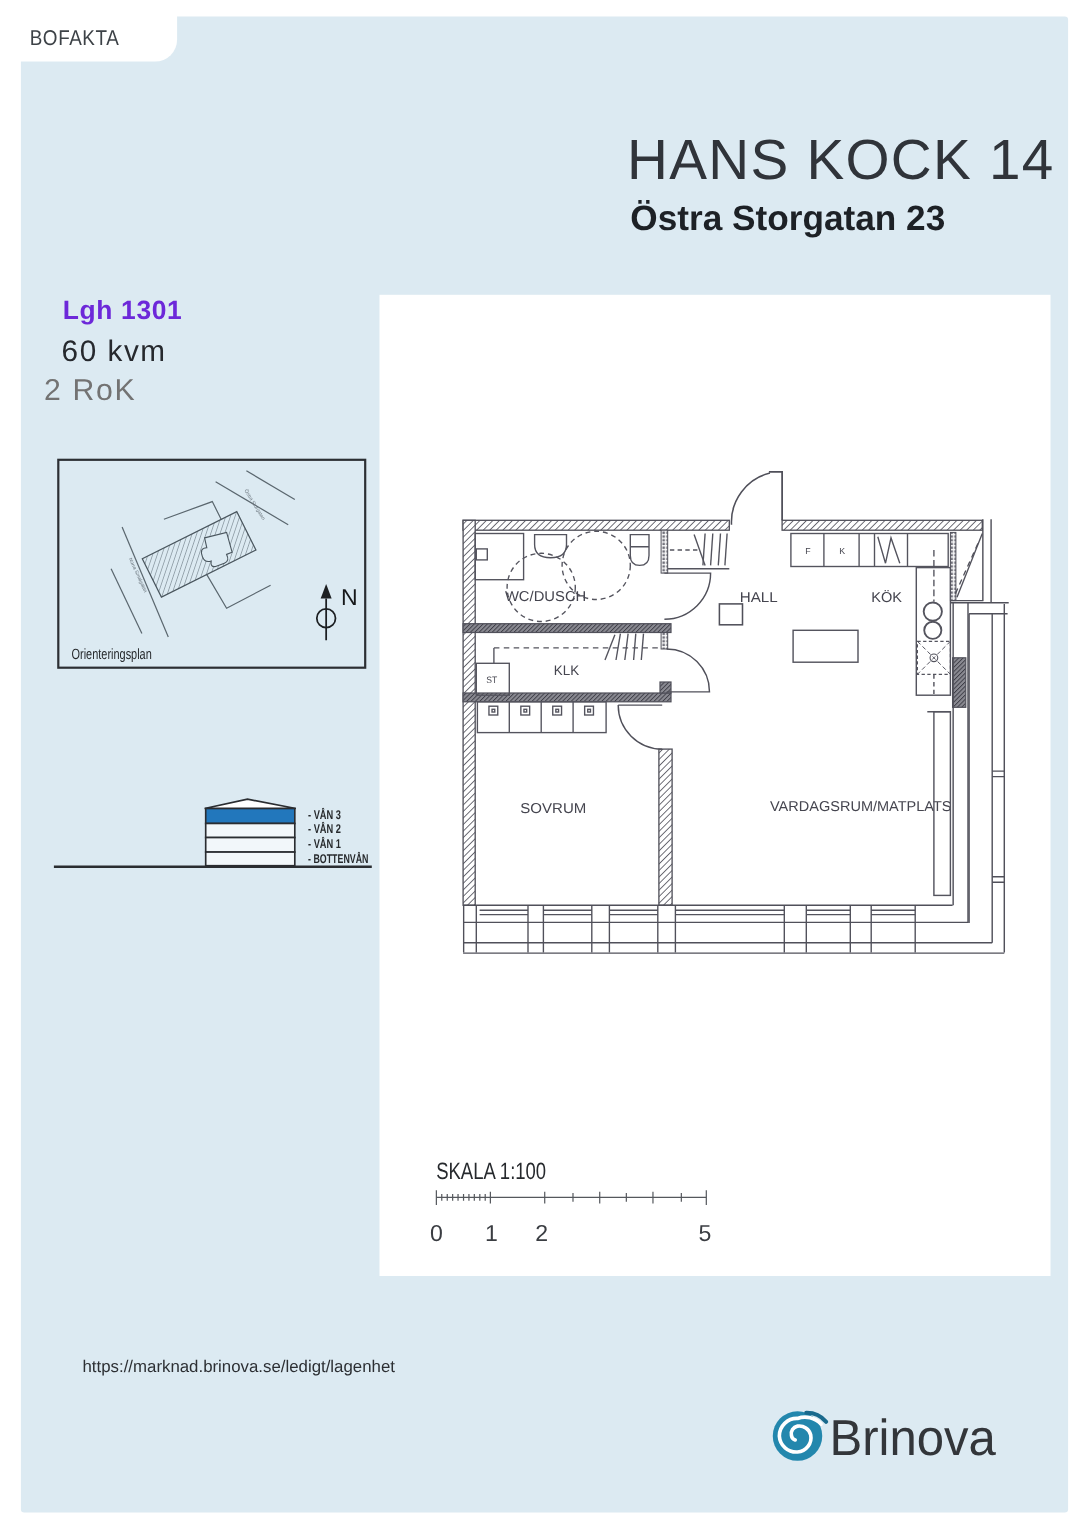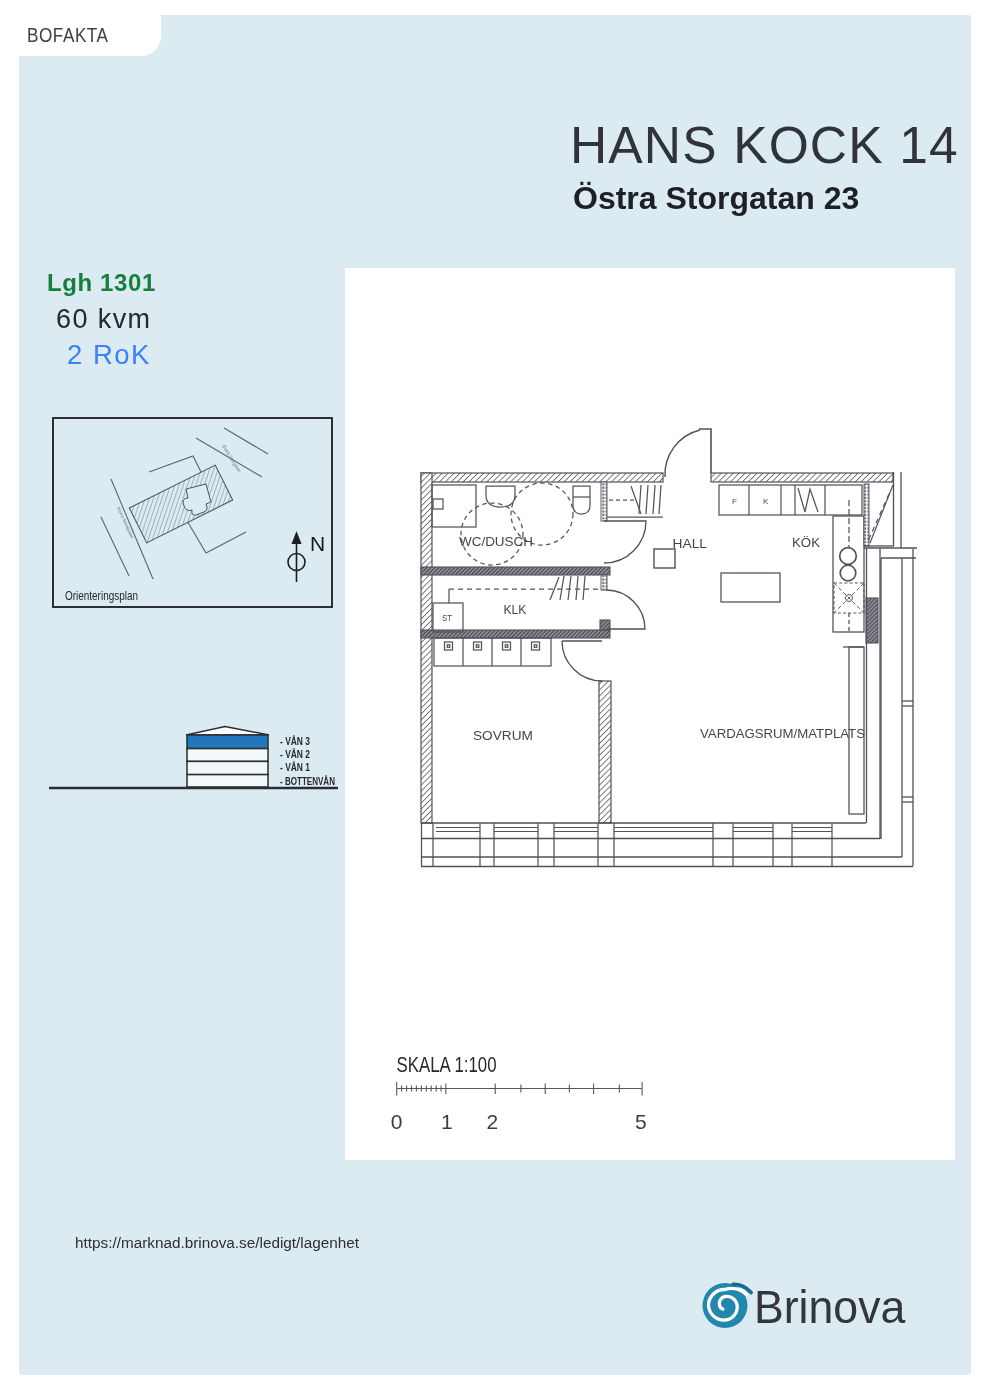--- a/index.html
+++ b/index.html
@@ -13,23 +13,23 @@
 <div class="abs" style="left:19px;top:15px;width:952px;height:1360px;background:#dceaf2;border-radius:3px;"></div>
 
 <div class="abs" style="left:0;top:0;width:161px;height:56px;background:#ffffff;border-bottom-right-radius:20px;"></div>
 
 <div class="abs" style="left:27px;top:24px;font-size:19.5px;letter-spacing:0.6px;color:#3d4247;transform:scaleX(0.88);transform-origin:0 0;">BOFAKTA</div>
 
 <div class="abs" style="left:570px;top:115px;font-size:51.5px;letter-spacing:1.15px;color:#30343a;white-space:nowrap;">HANS KOCK 14</div>
 
 <div class="abs" style="left:573px;top:180px;font-size:32px;color:#1d2126;white-space:nowrap;font-weight:bold;">Östra Storgatan 23</div>
 
-<div class="abs" style="left:47px;top:269px;font-size:24px;letter-spacing:0.6px;font-weight:bold;color:#15803d;text-align:center;">Lgh 1301</div>
+<div class="abs" style="left:57px;top:269px;font-size:24px;letter-spacing:0.6px;font-weight:bold;color:#6d28d9;text-align:center;">Lgh 1301</div>
 <div class="abs" style="left:56px;top:304px;font-size:27px;letter-spacing:1.4px;color:#26292e;">60 kvm</div>
-<div class="abs" style="left:67px;top:339px;font-size:27.5px;letter-spacing:1.5px;color:#3b82f6;">2 RoK</div>
+<div class="abs" style="left:40px;top:339px;font-size:27.5px;letter-spacing:1.5px;color:#737373;">2 RoK</div>
 
 <div class="abs" style="left:345px;top:268px;width:610px;height:892px;background:#ffffff;"></div>
 
 <svg class="abs" style="left:345px;top:268px;filter:blur(0.45px);" width="610" height="892" viewBox="345 268 610 892">
   <defs>
     <pattern id="h1" width="4.2" height="4.2" patternUnits="userSpaceOnUse" patternTransform="rotate(45)">
       <rect width="4.2" height="4.2" fill="#ffffff"></rect>
       <line x1="0" y1="0" x2="0" y2="4.2" stroke="#585862" stroke-width="1.55"></line>
     </pattern>
     <pattern id="h2" width="2.8" height="2.8" patternUnits="userSpaceOnUse" patternTransform="rotate(45)">

